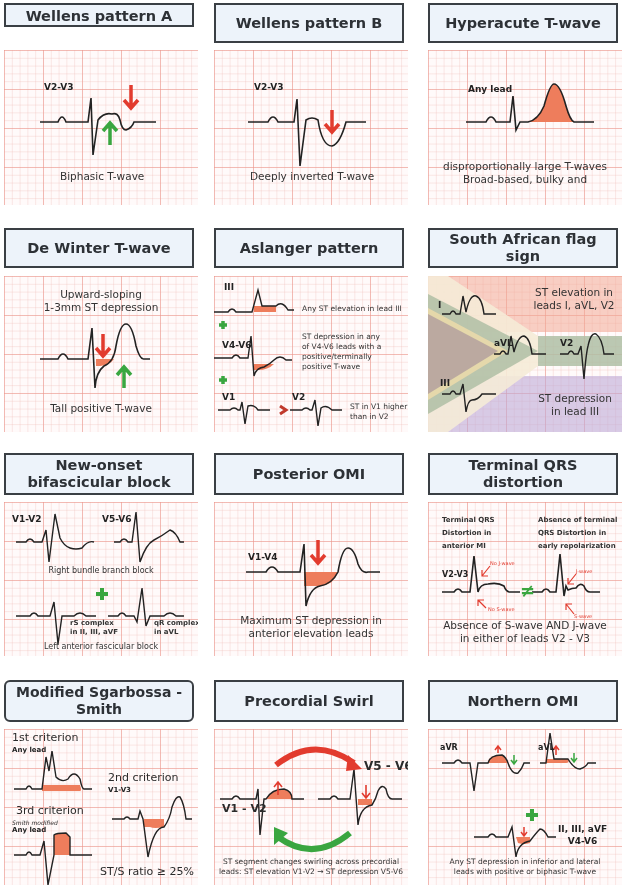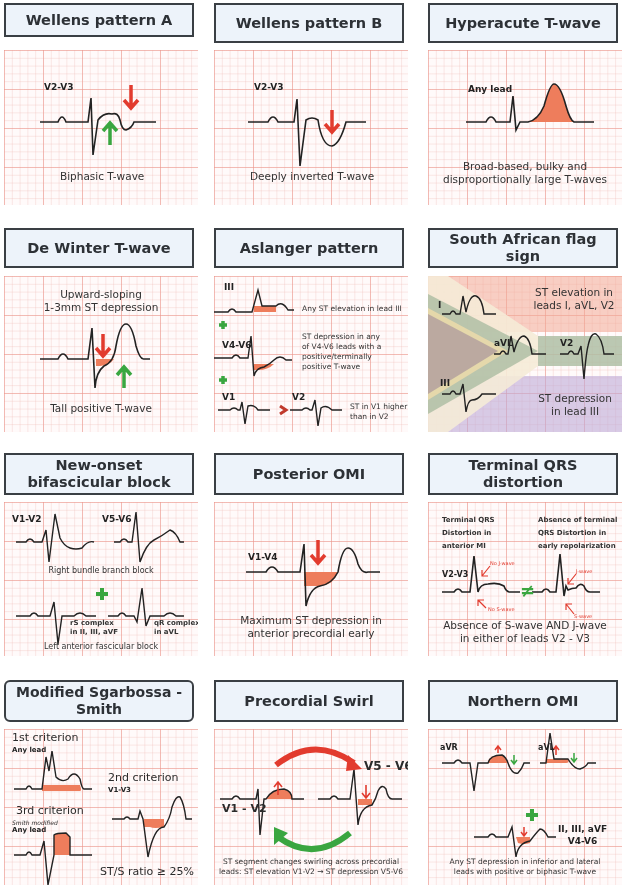--- a/index.html
+++ b/index.html
@@ -19,21 +19,21 @@
   .c{text-align:center;}
   .lead{font-weight:bold;font-size:9px;color:#222;}
   .desc{font-size:10.5px;color:#333;line-height:13px;}
   .small{font-size:7.5px;color:#333;line-height:10px;}
   .red{color:#e23b2e;}
 </style>
 </head>
 <body>
 
 <div class="panel" style="left:4px;top:3px;">
-  <div class="hdr" style="top:0;height:34px;">
+  <div class="hdr" style="top:0;height:24px;align-items:flex-end;">
       <span>Wellens pattern A</span>
     </div>
   <div class="grid" style="top:47px;height:155px;">
     <svg width="194" height="155">
       <path d="M36 72 H54 Q58 62 62 72 H84 L87 48 L89 105 L94 70 Q100 62 108 64 Q114 62 116 70 Q118 80 122 80 Q128 78 130 72 H152" fill="none" stroke="#222" stroke-width="1.6"></path>
     </svg>
     <div class="t lead" style="left:40px;top:32px;">V2-V3</div>
     <svg width="194" height="155">
         <path d="M127 35 V56 M120 50 L127 58 L134 50" stroke="#e23b2e" stroke-width="3.5" fill="none"></path>
       </svg>
@@ -62,22 +62,22 @@
   <div class="hdr" style="top:0;height:40px;">
       <span>Hyperacute T-wave</span>
     </div>
   <div class="grid" style="top:47px;height:155px;">
     <svg width="194" height="155">
       <path d="M100 72 Q110 70 116 56 Q122 34 126 34 Q132 34 138 56 Q142 70 146 72 Z" fill="#ee7d5c"></path>
       <path d="M38 72 H58 Q63 62 68 72 H82 L85 46 L88 80 L92 72 H100 Q110 70 116 56 Q122 34 126 34 Q132 34 138 56 Q142 70 146 72 H166" fill="none" stroke="#222" stroke-width="1.6"></path>
     </svg>
     <div class="t lead" style="left:40px;top:34px;">Any lead</div>
     <div class="t desc c" style="left:0;width:194px;top:110px;">
+      <div>disproportionally large T-waves</div>
       <div>Broad-based, bulky and</div>
-      <div>disproportionally large T-waves</div>
     </div>
   </div>
 </div>
 
 <div class="panel" style="left:4px;top:228px;">
   <div class="hdr" style="top:0;height:40px;">
       <span>De Winter T-wave</span>
     </div>
   <div class="grid" style="top:48px;height:156px;">
     <svg width="194" height="156">
@@ -194,21 +194,21 @@
     </div>
   <div class="grid" style="top:49px;height:154px;">
     <svg width="194" height="154">
       <path d="M90 70 H124 Q120 82 108 84 H90 Z" fill="#ee7d5c"></path>
       <path d="M32 70 H52 Q58 60 64 70 H86 L90 42 L92 104 Q96 86 106 84 Q118 82 124 70 Q128 46 134 46 Q140 46 144 62 Q148 72 154 70 H166" fill="none" stroke="#222" stroke-width="1.6"></path>
       <path d="M104 38 V60 M97 53 L104 61 L111 53" stroke="#e23b2e" stroke-width="3.5" fill="none"></path>
     </svg>
     <div class="t lead" style="left:34px;top:50px;">V1-V4</div>
     <div class="t desc c" style="left:0;width:194px;top:112px;">
       <div>Maximum ST depression in</div>
-      <div>anterior precordial early</div>
+      <div>anterior elevation leads</div>
     </div>
   </div>
 </div>
 
 <div class="panel" style="left:428px;top:453px;">
   <div class="hdr" style="top:0;height:42px;">
       <span>Terminal QRS distortion</span>
     </div>
   <div class="grid" style="top:49px;height:154px;">
     <svg width="194" height="154">

